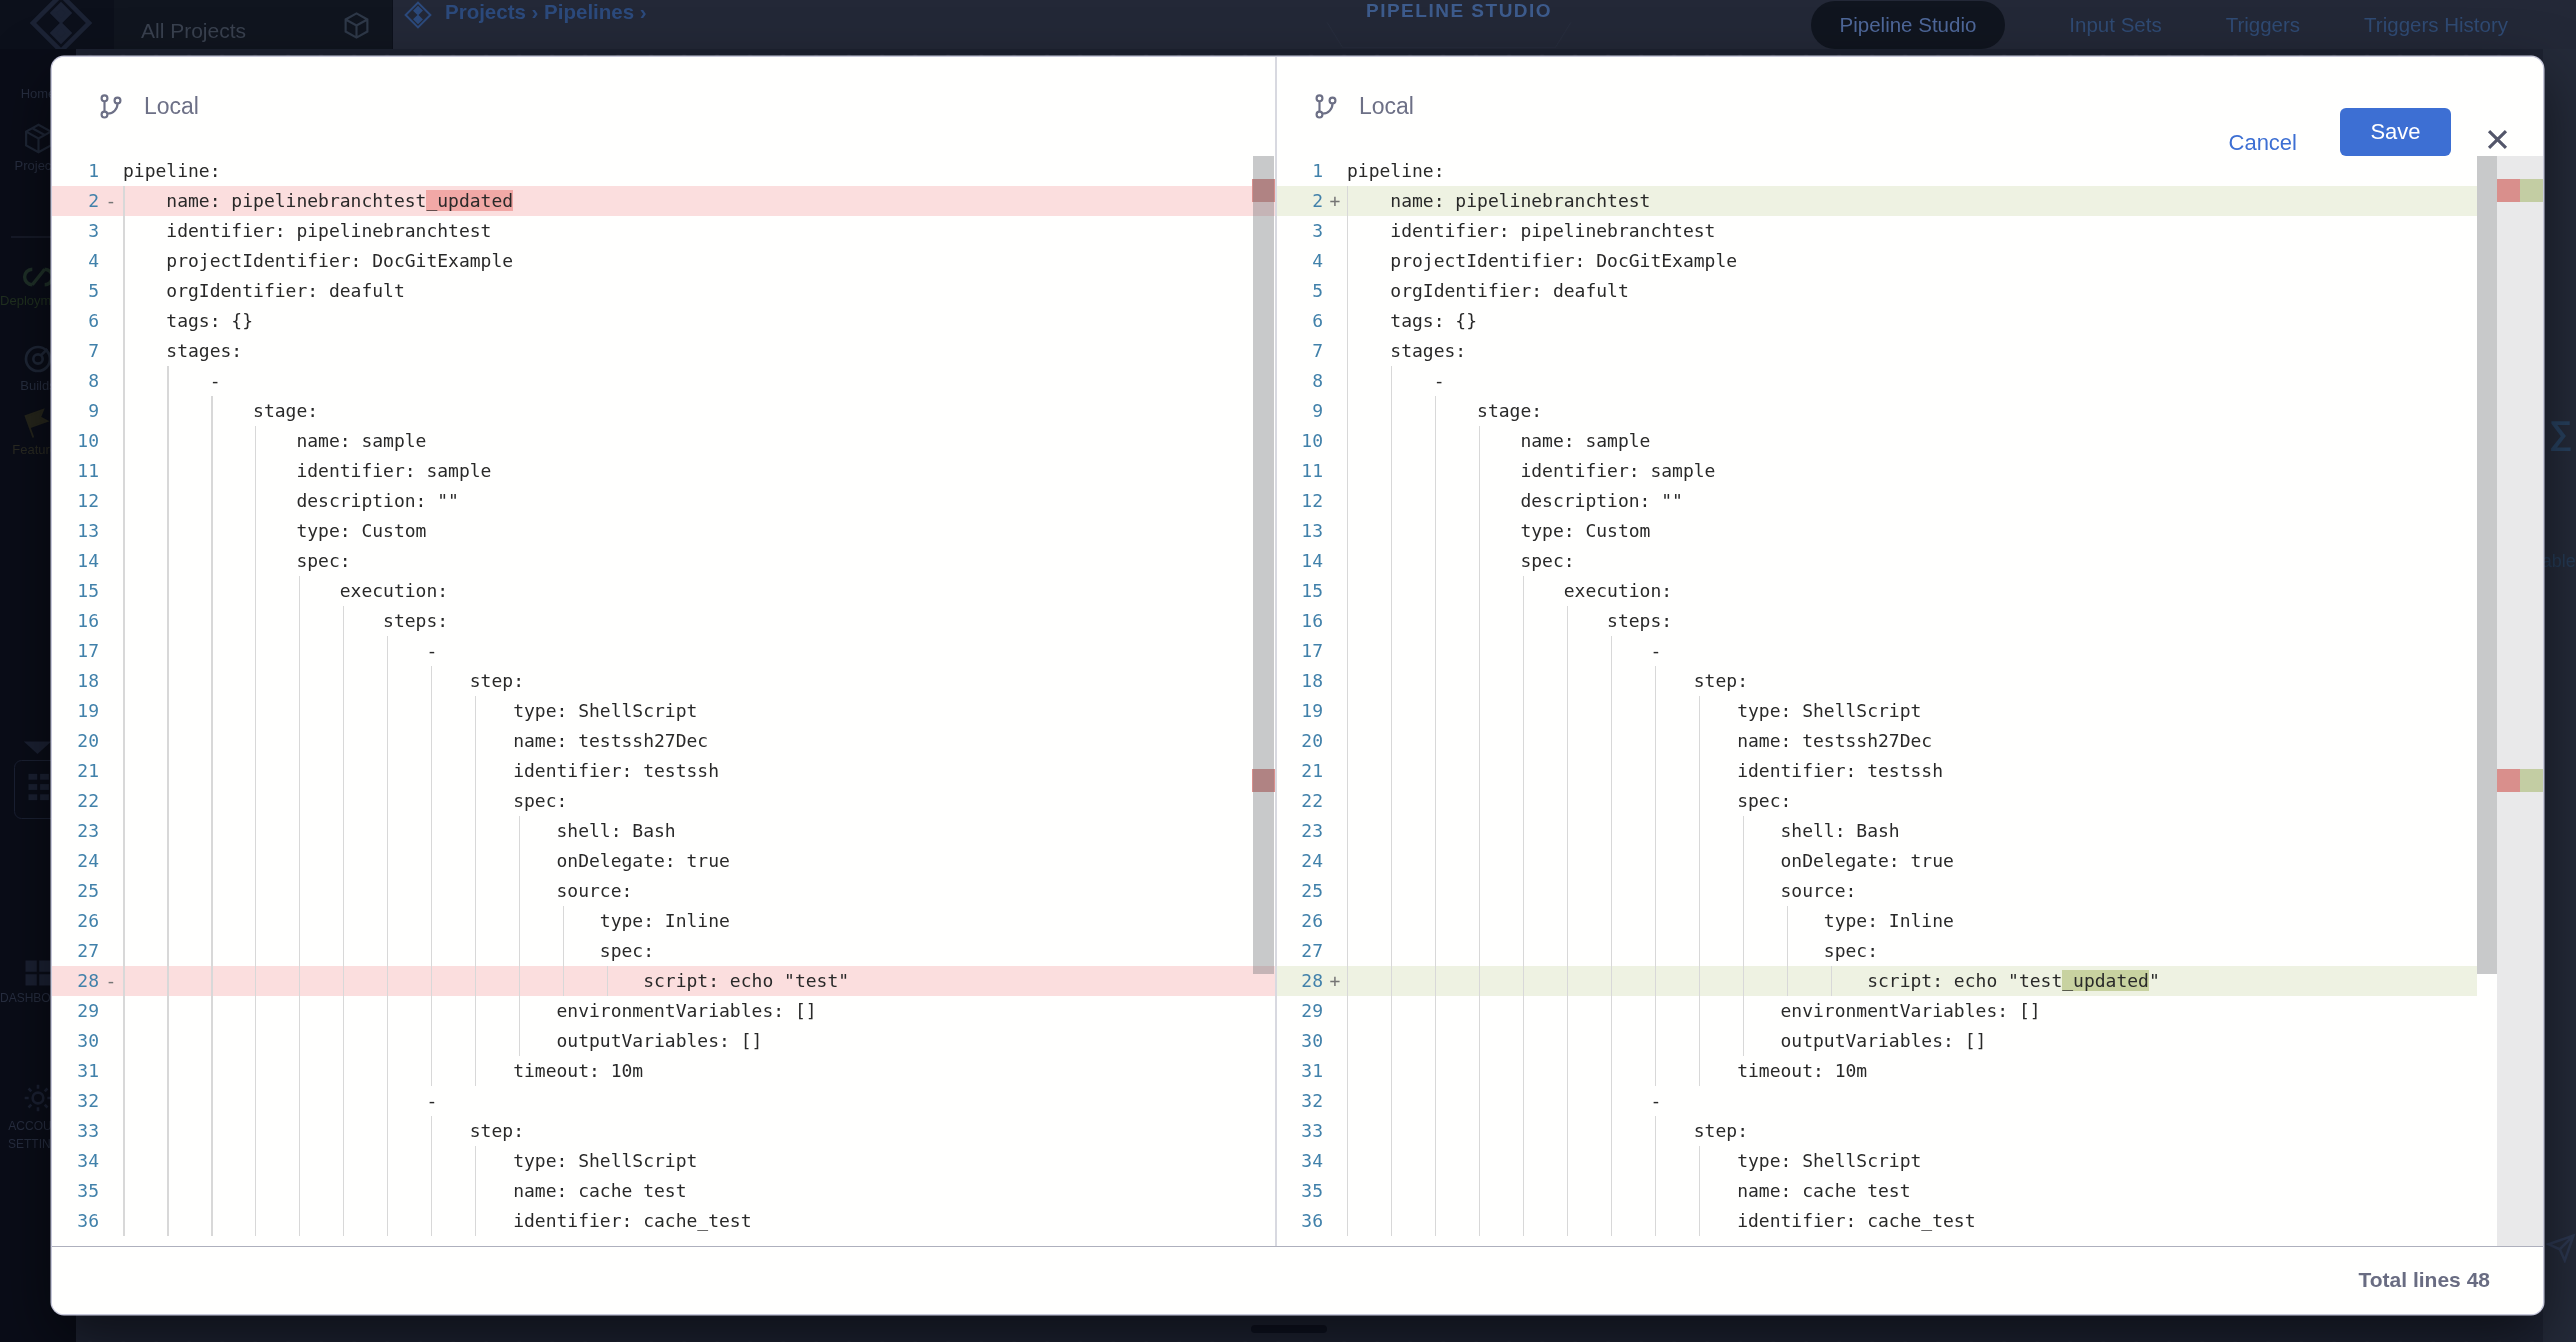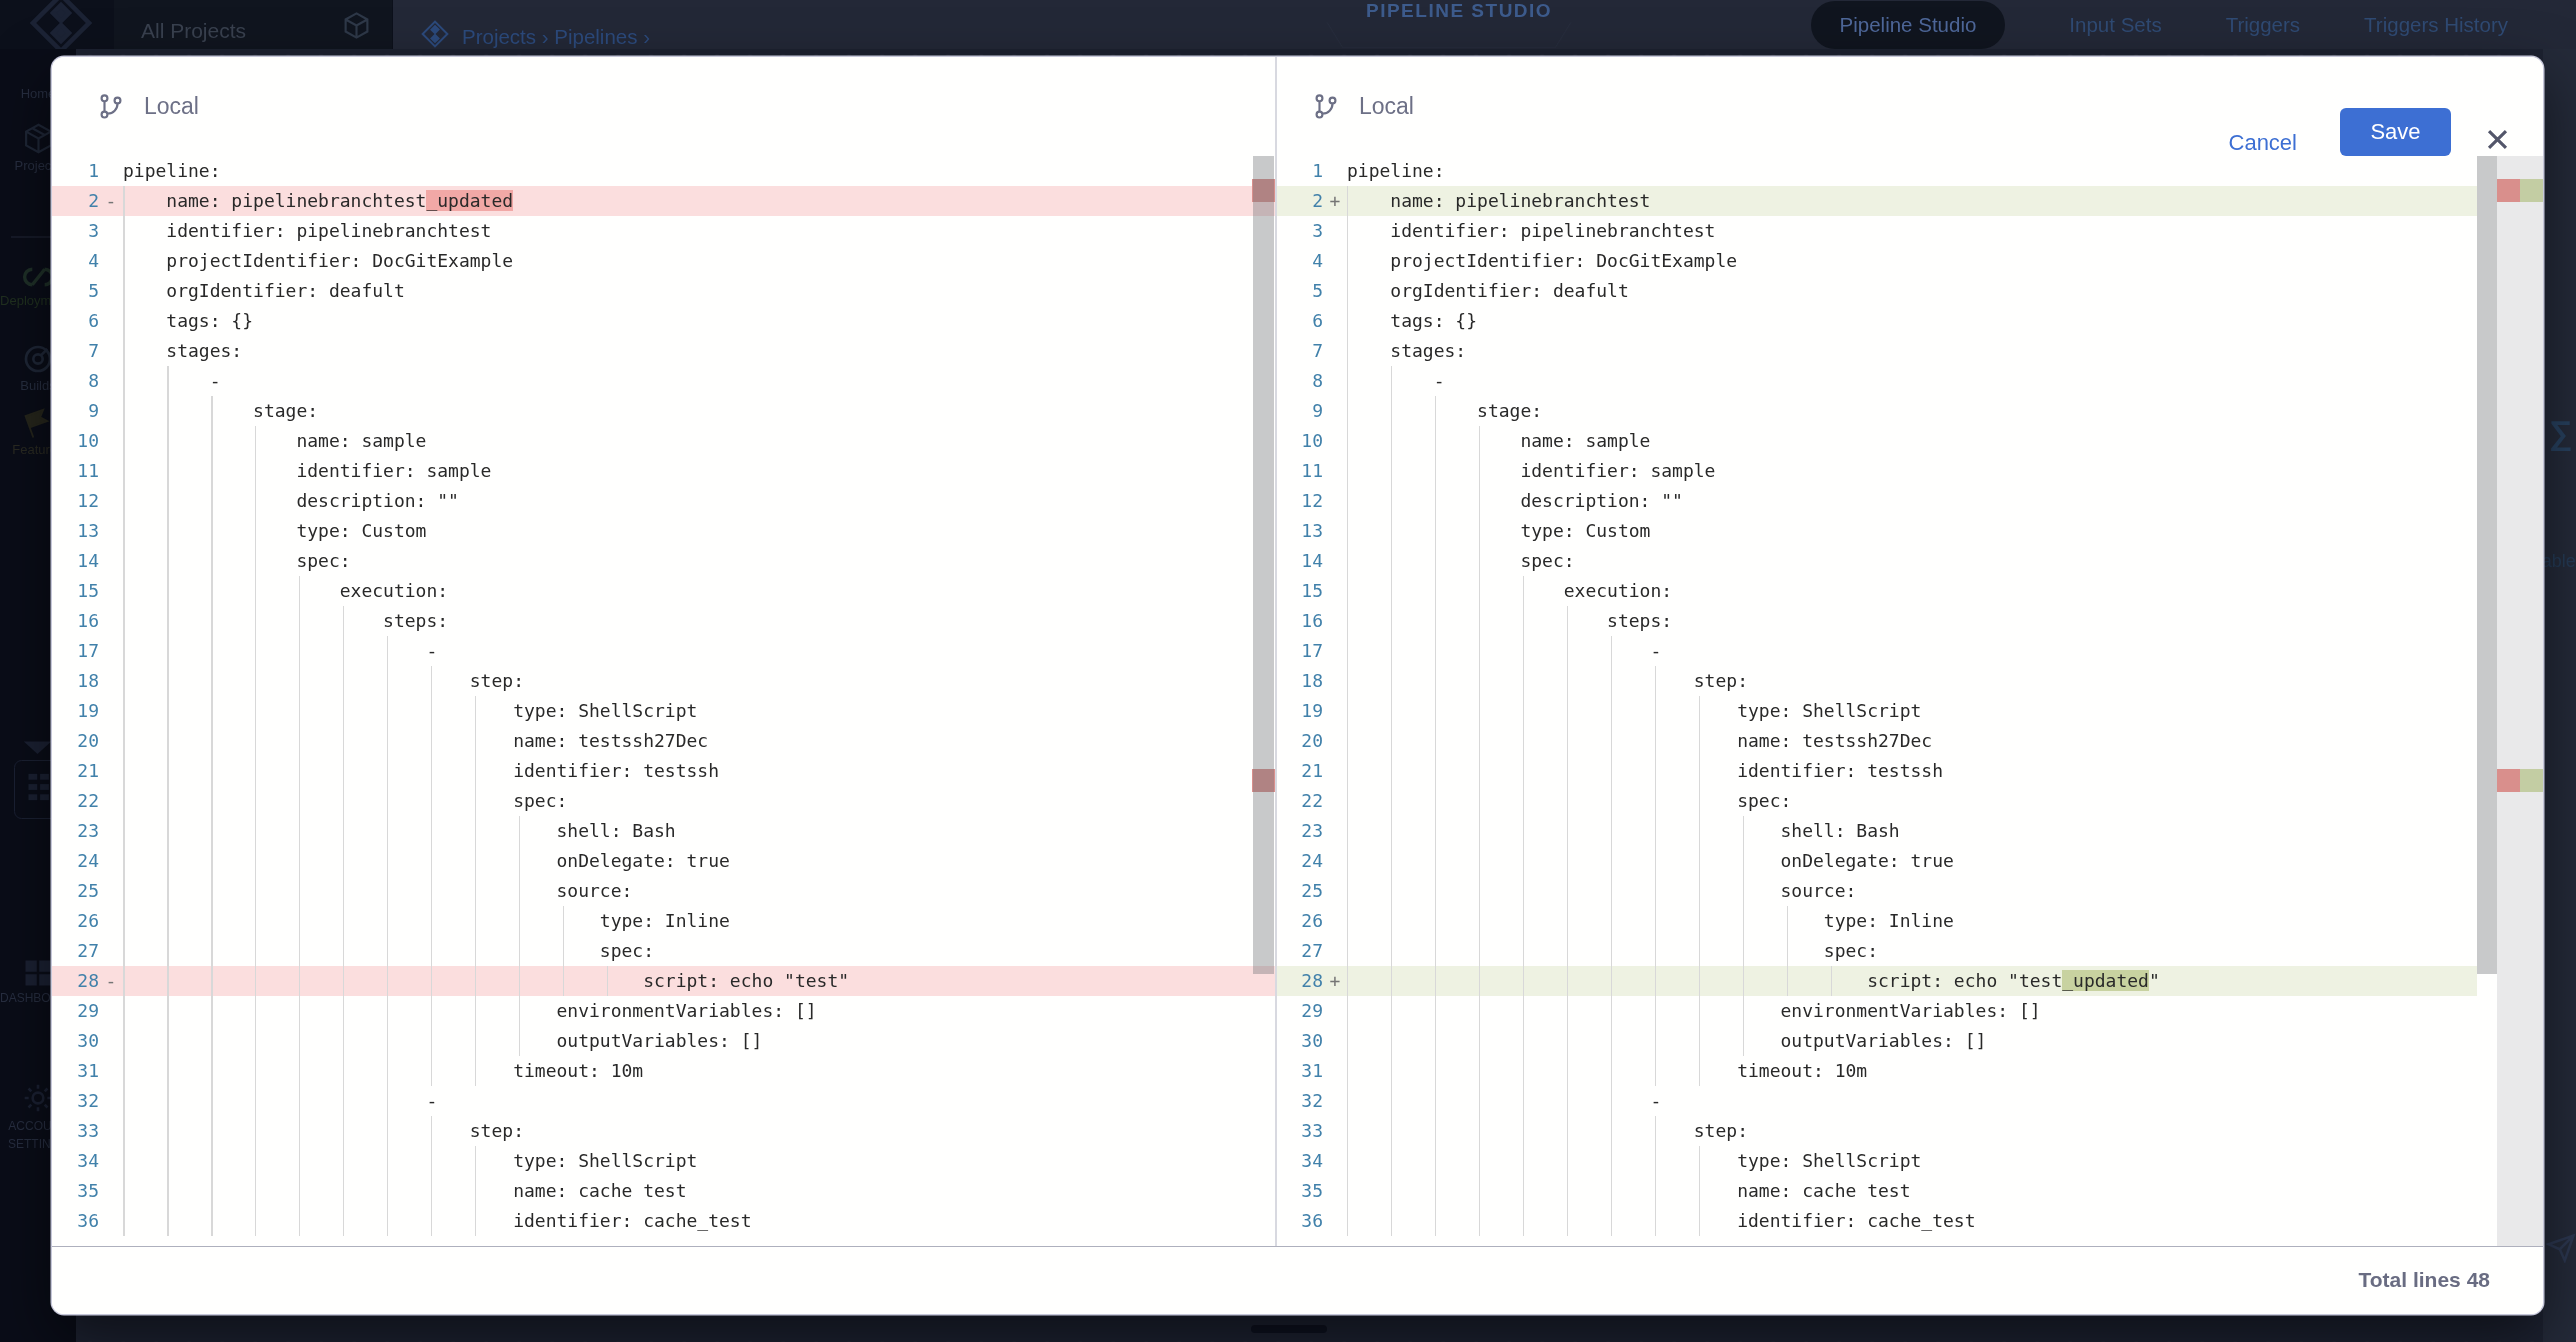--- a/index.html
+++ b/index.html
@@ -13,22 +13,22 @@
   .canvas-dash { position:absolute; left:1251px; top:1325px; width:76px; height:7.6px;
                  border-radius:3.8px; background:#0e1220; }
 
   .topnav { position:absolute; left:0; top:0; width:2576px; height:49px; background:#232837; }
   .topnav-left { position:absolute; left:0; top:0; width:393px; height:49px; background:#0c101b; }
   .proj-box { position:absolute; left:114px; top:0; width:278px; height:49px; background:#10151f;
               display:flex; align-items:center; }
   .proj-box .lbl { position:absolute; left:27px; font-size:21px; color:#39414f;margin-top:12px; }
   .cube-icon { position:absolute; left:228px; top:10.7px; color:#2e3848; }
   .hlogo { position:absolute; left:27px; top:-10.7px; width:68px; height:68px; color:#1c2335; }
-  .crumb { position:absolute; left:420px; top:0; height:49px; display:flex; align-items:flex-end;
-           gap:12px; color:#2c4a7c; font-size:20.5px; font-weight:400; }
+  .crumb { position:absolute; left:403px; top:0; height:49px; display:flex; align-items:flex-start;
+           gap:12px; color:#2c4a7c; font-size:20.5px; font-weight:700; }
   .watermark { position:absolute; left:1366px; top:0px; font-size:19px; font-weight:bold;
                letter-spacing:1.5px; color:#3d5b8c; }
   .wm-trapezoid { position:absolute; left:1335px; top:23px; width:228px; height:26px;
                   border:1.5px solid #272e3f; border-top:none; transform:perspective(46px) rotateX(-14deg); opacity:.6; }
   .tabs { position:absolute; right:68px; top:0; height:49px; display:flex; align-items:center; gap:64px; }
   .tab { font-size:20.5px; font-weight:500; color:#2f4a73; }
   .tab.pill { background:#10151f; color:#4e6799; border-radius:30px; padding:12px 29px; }
 
   .sidebar { position:absolute; left:0; top:49px; width:76px; height:1293px; background:#0a0d18;
              color:#272e40; font-size:13px; }

